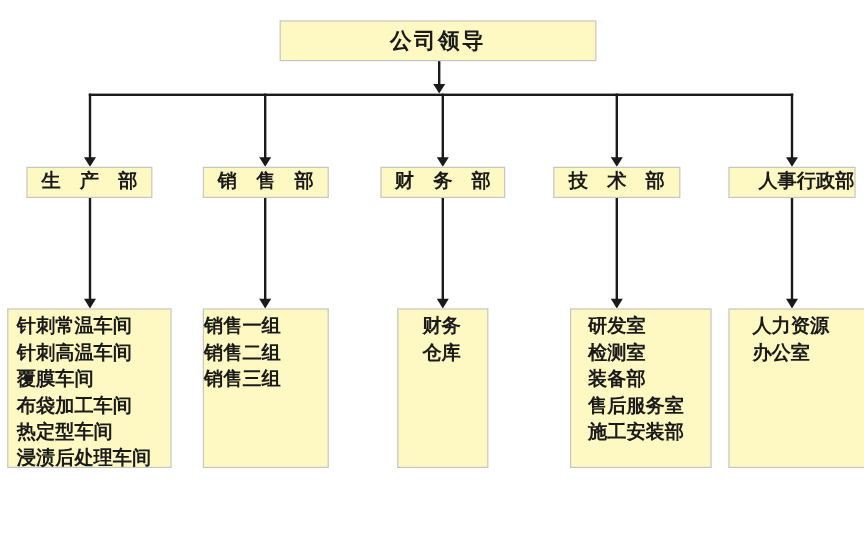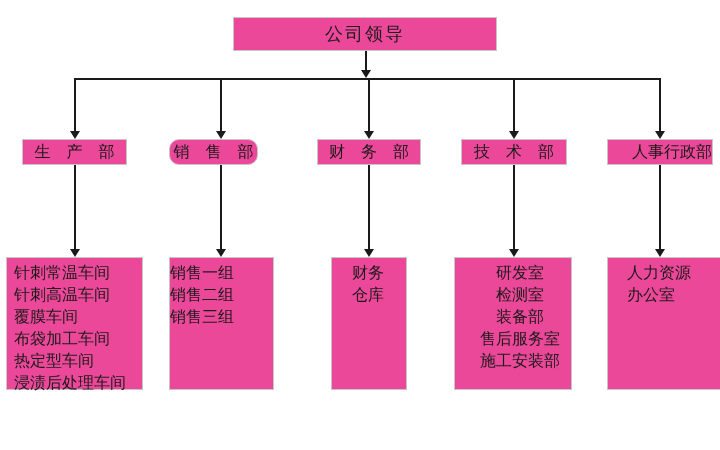--- a/index.html
+++ b/index.html
@@ -2,43 +2,43 @@
 <html><head>
 <meta charset="utf-8">
 <style>
   html,body{margin:0;padding:0;background:#ffffff;}
   #canvas{
     position:relative;width:720px;height:450px;background:#ffffff;
     font-family:"Liberation Sans","DejaVu Sans",sans-serif;
     color:#1a1a1a;overflow:hidden;
   }
   .box{
-    position:absolute;background:#ec4899;border:1px solid #c6c6c6;
-    box-sizing:border-box;font-weight:normal;
+    position:absolute;background:#fef9c3;border:1px solid #c6c6c6;
+    box-sizing:border-box;font-weight:bold;
   }
   .root-box{
     left:233px;top:17px;width:264px;height:34px;
     font-size:18px;line-height:32px;text-align:center;letter-spacing:2px;
   }
   .dept-box{
     top:139px;height:26px;font-size:16px;line-height:24px;text-align:center;
     white-space:nowrap;
   }
   .dept-1{left:22px;width:105px;}
-  .dept-2{left:169px;width:89px;border-radius:10px;}
+  .dept-2{left:169px;width:105px;}
   .dept-3{left:317px;width:104px;}
   .dept-4{left:461px;width:106px;}
   .dept-5{left:607px;width:106px;padding-left:24px;}
   .unit-box{
     top:257px;height:133px;font-size:16px;padding-top:4px;
   }
   .unit-1{left:6px;width:137px;padding-left:7px;}
   .unit-2{left:169px;width:105px;}
   .unit-3{left:331px;width:76px;padding-left:20px;}
-  .unit-4{left:454px;width:118px;padding-left:14px;text-align:center;}
+  .unit-4{left:475px;width:118px;padding-left:14px;}
   .unit-5{left:607px;width:121px;padding-left:19px;}
   .unit-item{line-height:22px;white-space:nowrap;}
   .vl{position:absolute;width:2px;background:#1a1a1a;}
   .hl{position:absolute;height:2px;background:#1a1a1a;}
   .ar{
     position:absolute;width:0;height:0;
     border-left:5px solid transparent;border-right:5px solid transparent;
     border-top:8px solid #1a1a1a;
   }
 </style>

